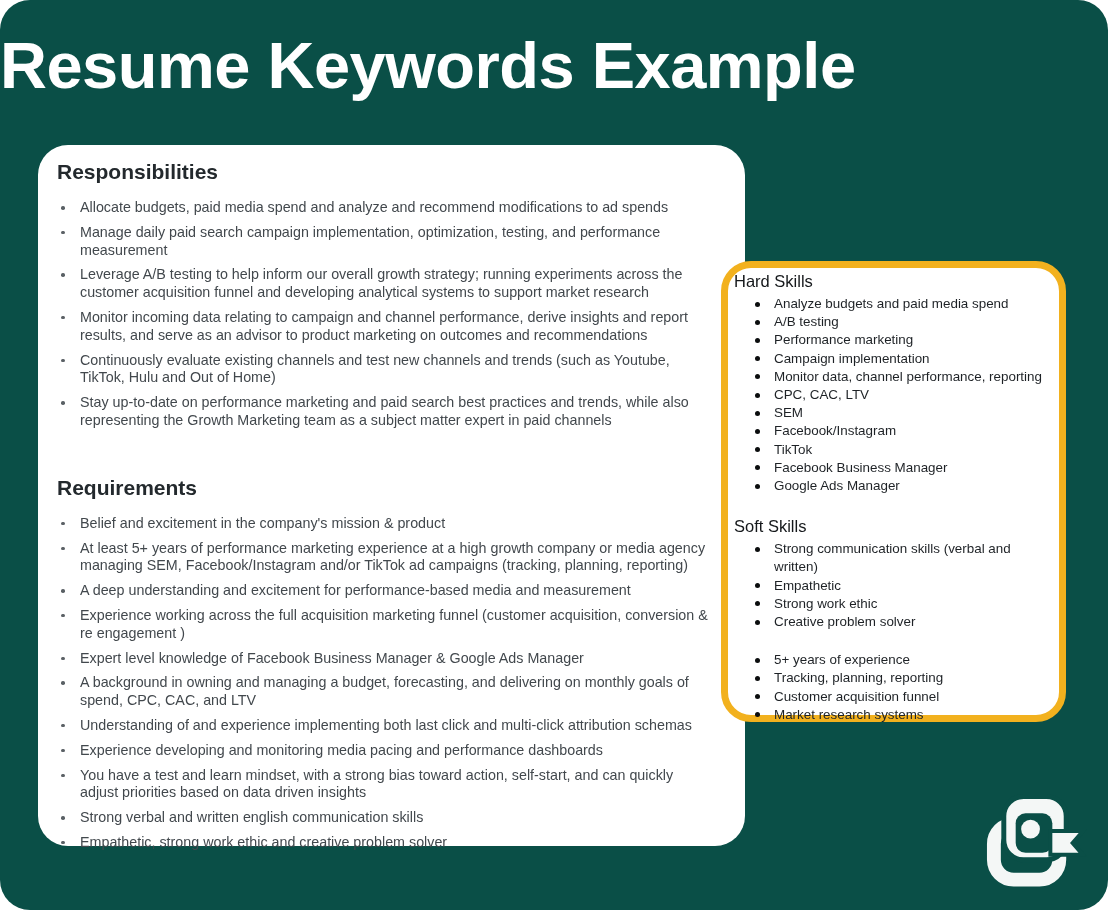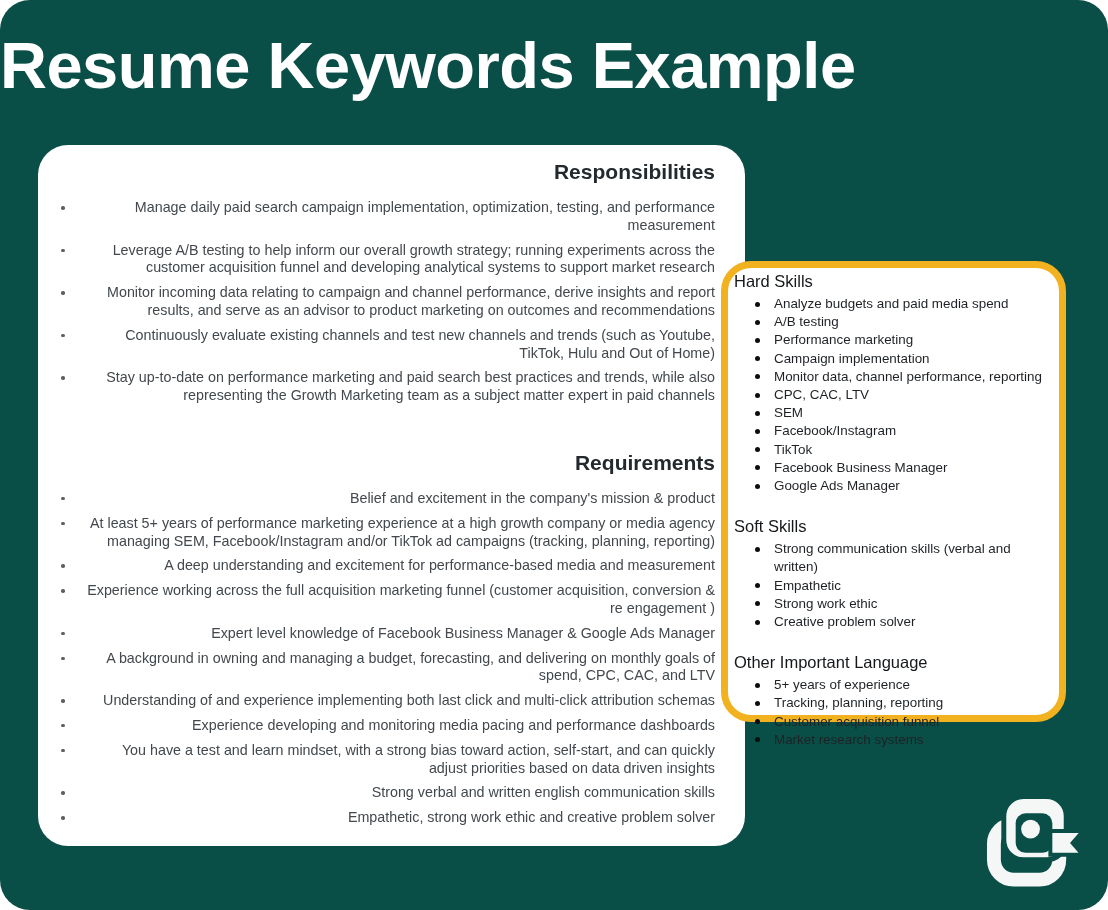--- a/index.html
+++ b/index.html
@@ -27,21 +27,20 @@
     color: #ffffff;
   }
   
   .job-card {
     position: absolute;
     left: 38px; top: 145px;
     width: 707px; height: 701px;
     background: var(--card, #ffffff);
     border-radius: 30px;
     padding: 13px 30px 0 19px;
-    text-align: right;
   }
   .job-section + .job-section { margin-top: 44px; }
   .job-heading {
     margin: 0 0 13px 0;
     font-size: 21px;
     line-height: 28px;
     font-weight: 700;
     color: #23292d;
   }
   .job-list { list-style: none; margin: 0; padding: 0; }
@@ -106,20 +105,24 @@
 <div class="poster">
 
   <h1 class="page-title">Resume Keywords Example</h1>
 
   <div class="job-card">
 
     <div class="job-section">
       <h2 class="job-heading">Responsibilities</h2>
       <ul class="job-list">
 
+          <li class="job-item">
+            <span class="dot"></span>
+            <span>Allocate budgets, paid media spend and analyze and recommend modifications to ad spends</span>
+          </li>
 
           <li class="job-item">
             <span class="dot"></span>
             <span>Manage daily paid search campaign implementation, optimization, testing, and performance measurement</span>
           </li>
 
           <li class="job-item">
             <span class="dot"></span>
             <span>Leverage A/B testing to help inform our overall growth strategy; running experiments across the customer acquisition funnel and developing analytical systems to support market research</span>
           </li>
@@ -287,21 +290,20 @@
           </li>
 
           <li class="kw-item">
             <span class="dot"></span>
             <span>Creative problem solver</span>
           </li>
         </ul>
     </div>
 
     <div class="kw-group">
-      <h3 class="kw-heading">Other Important Language</h3>
       <ul class="kw-list">
 
           <li class="kw-item">
             <span class="dot"></span>
             <span>5+ years of experience</span>
           </li>
 
           <li class="kw-item">
             <span class="dot"></span>
             <span>Tracking, planning, reporting</span>

